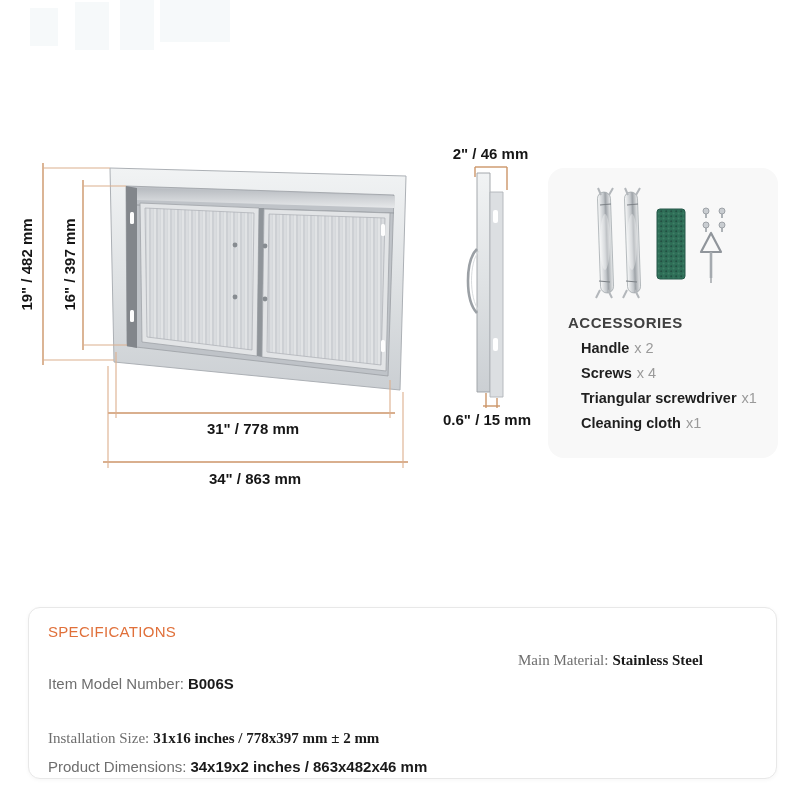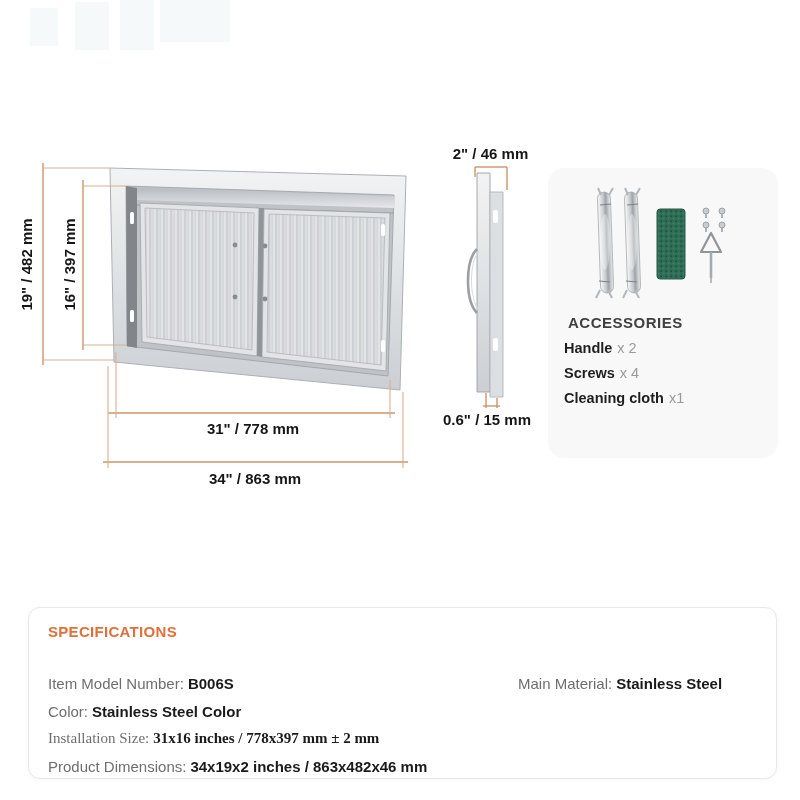--- a/index.html
+++ b/index.html
@@ -9,33 +9,33 @@
   .txt{position:absolute;z-index:3;white-space:nowrap;}
   .dim{font-weight:bold;font-size:15px;color:#161616;text-align:center;}
   .rot{transform:rotate(-90deg);transform-origin:center center;}
   
   .wm{position:absolute;z-index:1;}
   .wm div{position:absolute;background:#f6f9fa;}
   
   .acc-card{position:absolute;left:548px;top:168px;width:230px;height:290px;
             background:#f8f8f8;border-radius:16px;z-index:1;}
   .acc-title{left:568px;top:314px;font-size:15px;font-weight:bold;color:#404040;letter-spacing:.5px;}
-  .acc-list{left:564px;top:339px;display:flex;flex-direction:column;gap:6px;font-size:14.5px;justify-content:flex-end;}
+  .acc-list{left:581px;top:339px;display:flex;flex-direction:column;gap:6px;font-size:14.5px;justify-content:flex-end;}
   .acc-row{line-height:19px;}
   .acc-name{font-weight:bold;color:#1f1f1f;}
   .acc-count{color:#9a9a9a;margin-left:5px;}
   
   .spec-card{position:absolute;left:28px;top:607px;width:747px;height:170px;background:#fff;
              border:1px solid #e8e8e8;border-radius:12px;box-shadow:0 1px 4px rgba(0,0,0,.04);z-index:1;}
-  .spec-title{left:48px;top:623px;font-size:15px;font-weight:bold;color:#E0703A;letter-spacing:.3px;}
+  .spec-title{left:48px;top:623px;font-size:15px;font-weight:normal;color:#E0703A;letter-spacing:.3px;}
   .spec-row{font-size:15px;color:#6e6e6e;margin-top:24px;}
   .spec-row b{color:#1a1a1a;margin-left:4px;font-weight:bold;}
   .sl0{left:48px;top:651px;}  .sl1{left:48px;top:679px;}
   .sl2{left:48px;top:706px;font-family:Liberation Serif, serif;}  .sl3{left:48px;top:734px;}
-  .sr0{left:518px;top:651px;} .sr1{left:518px;top:679px;}
+  .sr0{left:518px;top:628px;font-family:Liberation Serif, serif;} .sr1{left:518px;top:679px;}
 </style>
 </head>
 <body>
 
 <div id="canvas">
 
   <div class="wm" style="left:20px;top:0;width:215px;height:55px;">
     <div style="left:10px;top:8px;width:28px;height:38px;"></div>
     <div style="left:55px;top:2px;width:34px;height:48px;"></div>
     <div style="left:100px;top:0px;width:34px;height:50px;"></div>
@@ -194,23 +194,23 @@
   <div class="txt dim rot" style="left:13px;top:256px;width:112px;">16" / 397 mm</div>
   <div class="txt dim" style="left:153px;top:420px;width:200px;">31" / 778 mm</div>
   <div class="txt dim" style="left:155px;top:470px;width:200px;">34" / 863 mm</div>
   <div class="txt dim" style="left:420px;top:145px;width:141px;">2" / 46 mm</div>
   <div class="txt dim" style="left:417px;top:411px;width:140px;">0.6" / 15 mm</div>
 
   <div class="txt acc-title">ACCESSORIES</div>
   <div class="txt acc-list">
     <div class="acc-row"><span class="acc-name">Handle</span><span class="acc-count">x 2</span></div>
     <div class="acc-row"><span class="acc-name">Screws</span><span class="acc-count">x 4</span></div>
+    <div class="acc-row"><span class="acc-name">Triangular screwdriver</span><span class="acc-count">x1</span></div>
     <div class="acc-row"><span class="acc-name">Cleaning cloth</span><span class="acc-count">x1</span></div>
   </div>
 
   <div class="txt spec-title">SPECIFICATIONS</div>
   <div class="txt spec-row sl0"><span>Item Model Number:</span><b>B006S</b></div>
-  <div class="txt spec-row sl1"><span>Color:</span><b>Stainless Steel Color</b></div>
   <div class="txt spec-row sl2"><span>Installation Size:</span><b>31x16 inches / 778x397 mm ± 2 mm</b></div>
   <div class="txt spec-row sl3"><span>Product Dimensions:</span><b>34x19x2 inches / 863x482x46 mm</b></div>
   <div class="txt spec-row sr0"><span>Main Material:</span><b>Stainless Steel</b></div>
 
 </div>
 
 </body></html>

